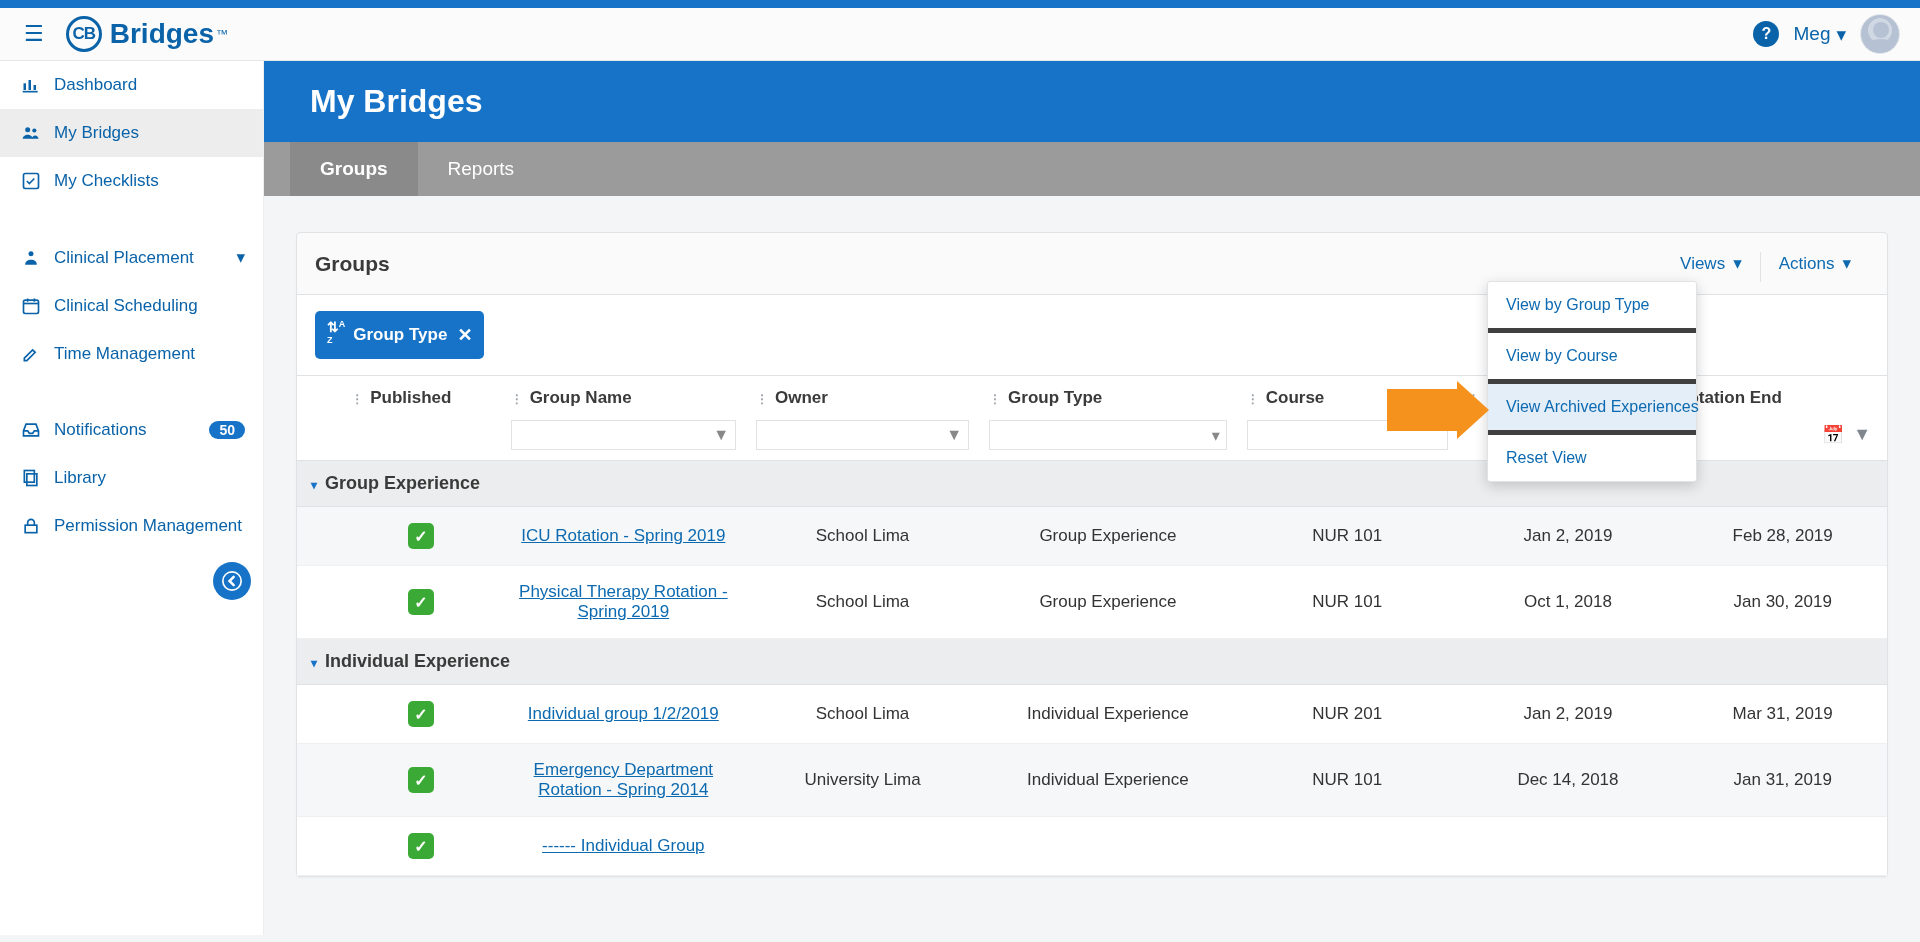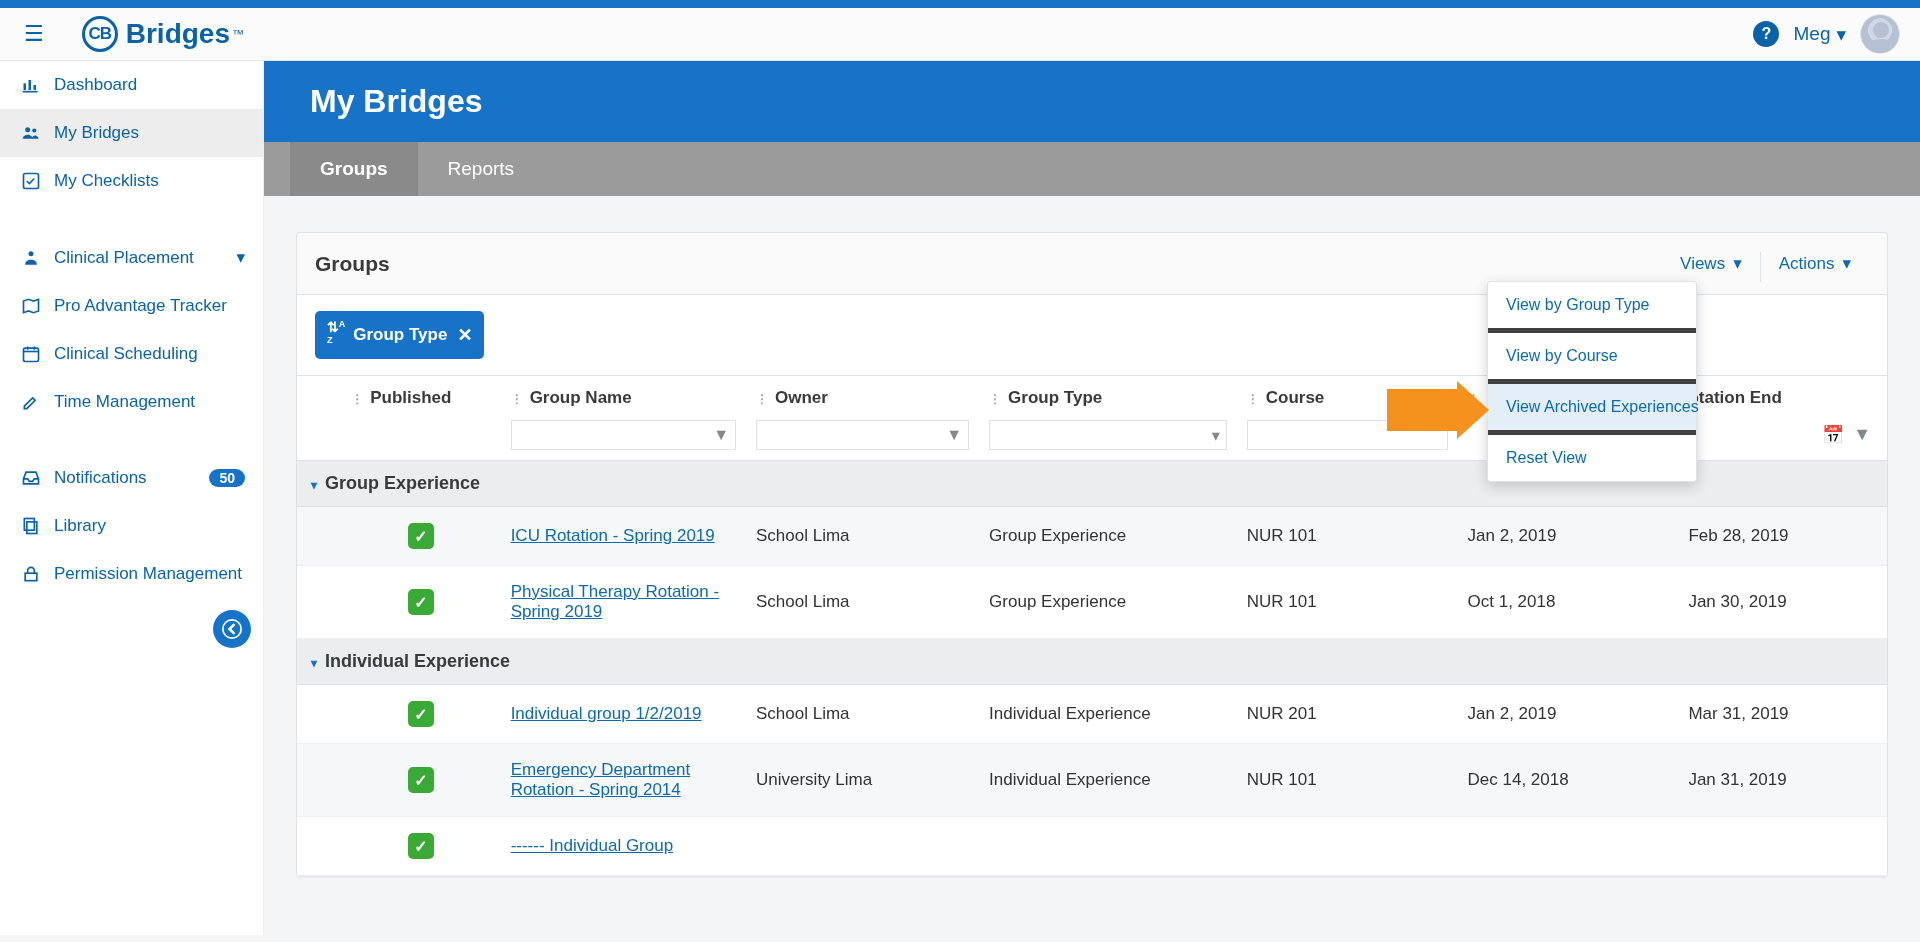--- a/index.html
+++ b/index.html
@@ -29,21 +29,21 @@
     background: #fbfbfb;
     border-bottom: 1px solid #e6e6e6;
   }
   .hamburger {
     font-size: 22px; color: var(--blue); cursor: pointer; padding: 6px 10px;
   }
   .logo { display: flex; align-items: center; color: var(--blue); margin-left: 12px; }
   .logo .cb-mark {
     display:inline-flex;align-items:center;justify-content:center;
     width:36px;height:36px;border:3px solid var(--blue);border-radius:50%;
-    font-weight:800;font-size:17px;color:var(--blue);letter-spacing:-1px;margin-left:16px;
+    font-weight:800;font-size:17px;color:var(--blue);letter-spacing:-1px;
   }
   .logo .brand { font-size:28px;font-weight:700;margin-left:8px;color:var(--blue);}
   .logo .tm { font-size:12px; vertical-align: super; margin-left:2px;}
   .header-spacer { flex:1; }
   .help-icon {
     width:26px;height:26px;border-radius:50%;background:var(--blue);color:#fff;
     display:inline-flex;align-items:center;justify-content:center;font-weight:700;font-size:16px;margin-right:14px;
   }
   .user-menu { color: var(--blue); font-size:19px; display:flex;align-items:center;cursor:pointer;}
   .user-menu .caret { margin-left:6px; }
@@ -126,21 +126,21 @@
     border:1px solid var(--gray-border);height:30px;display:flex;align-items:center;
     padding:0 6px;background:#fff;color:#888;
   }
   .filter-box .f-caret{margin-left:auto;}
   .group-row td{
     background:#ecedee;font-weight:800;color:var(--text-dark);padding:12px 14px;font-size:18px;
     border-top:1px solid var(--gray-border);border-bottom:1px solid var(--gray-border);
   }
   .group-caret{color:var(--blue-bright);margin-right:8px;font-size:12px;}
   tbody tr.data td{
-    padding:16px 10px;border-bottom:1px solid #eef0f2;font-size:17px;color:#333;vertical-align:middle;
+    padding:16px 10px;border-bottom:1px solid #eef0f2;font-size:17px;color:#333;vertical-align:middle;text-align:center;
   }
   tbody tr.data:nth-child(even) td{background:#f6f7f8;}
   tbody tr.data:nth-child(odd) td{background:#fff;}
   .pub-check{
     display:inline-flex;width:26px;height:26px;background:var(--green);border-radius:5px;
     align-items:center;justify-content:center;color:#fff;font-size:16px;font-weight:900;
   }
   a.link{color:var(--blue-link);text-decoration:underline;}
   .col-published{width:130px;text-align:center;}
   .col-name{width:200px;}
@@ -235,28 +235,20 @@
     <div class="nav-group-gap"></div>
     <div class="nav-item">
       <span class="ico">
           <svg class="ic" viewBox="0 0 24 24">
             <circle cx="12" cy="7" r="3"></circle>
             <path d="M5 20c0-4 3-6 7-6s7 2 7 6"></path>
           </svg>
         </span>
       <span>Clinical Placement</span>
       <span class="chev">▾</span>
-    </div>
-    <div class="nav-item">
-      <span class="ico">
-          <svg class="ic" viewBox="0 0 24 24">
-            <path d="M3 6l6-2 6 2 6-2v14l-6 2-6-2-6 2z" fill="none" stroke="currentColor" stroke-width="2"></path>
-          </svg>
-        </span>
-      <span>Pro Advantage Tracker</span>
     </div>
     <div class="nav-item">
       <span class="ico">
           <svg class="ic" viewBox="0 0 24 24">
             <rect x="3" y="5" width="18" height="16" rx="2" fill="none" stroke="currentColor" stroke-width="2"></rect>
             <path d="M3 9h18" stroke="currentColor" stroke-width="2"></path>
             <path d="M8 3v4M16 3v4" stroke="currentColor" stroke-width="2"></path>
           </svg>
         </span>
       <span>Clinical Scheduling</span>

